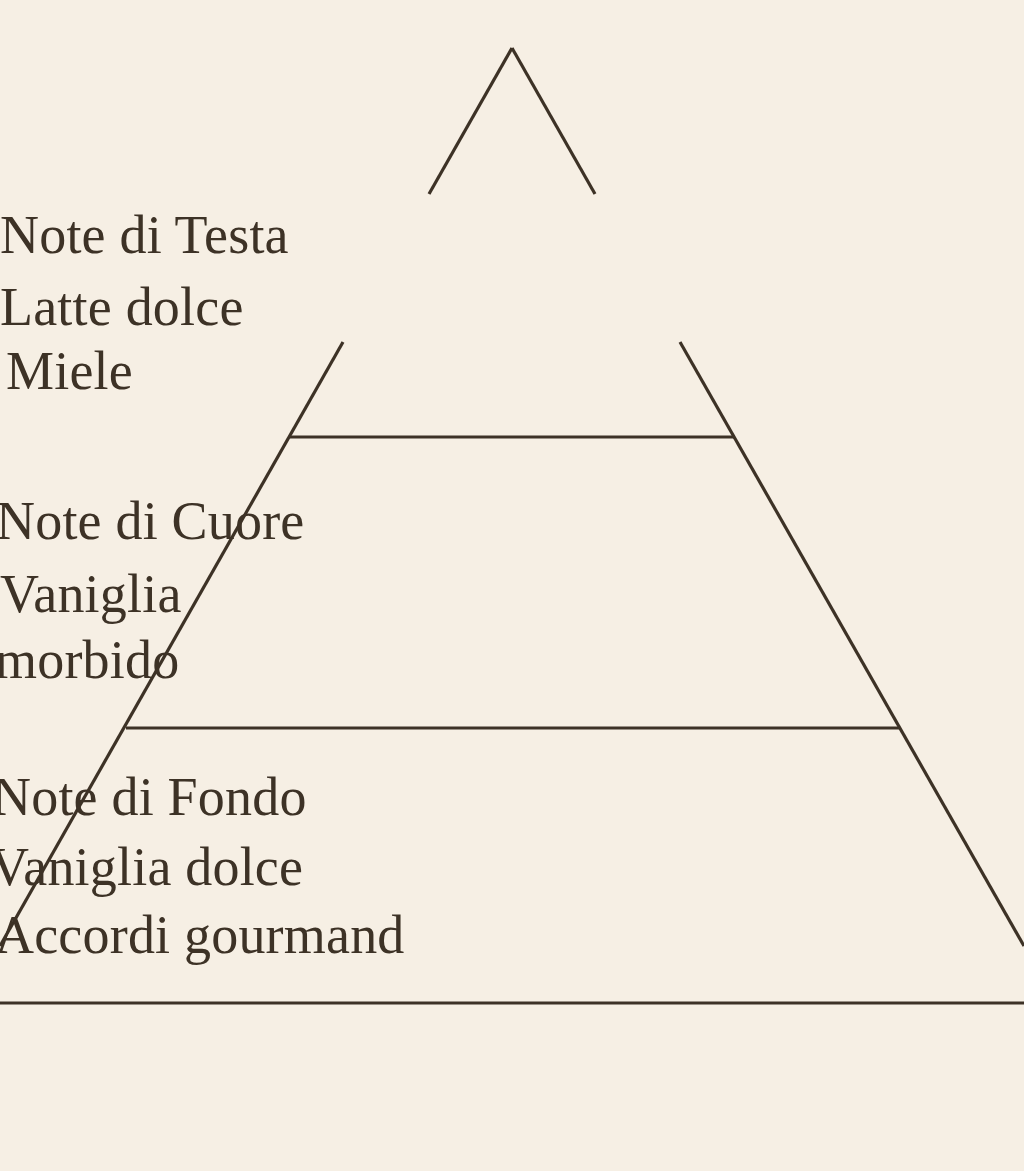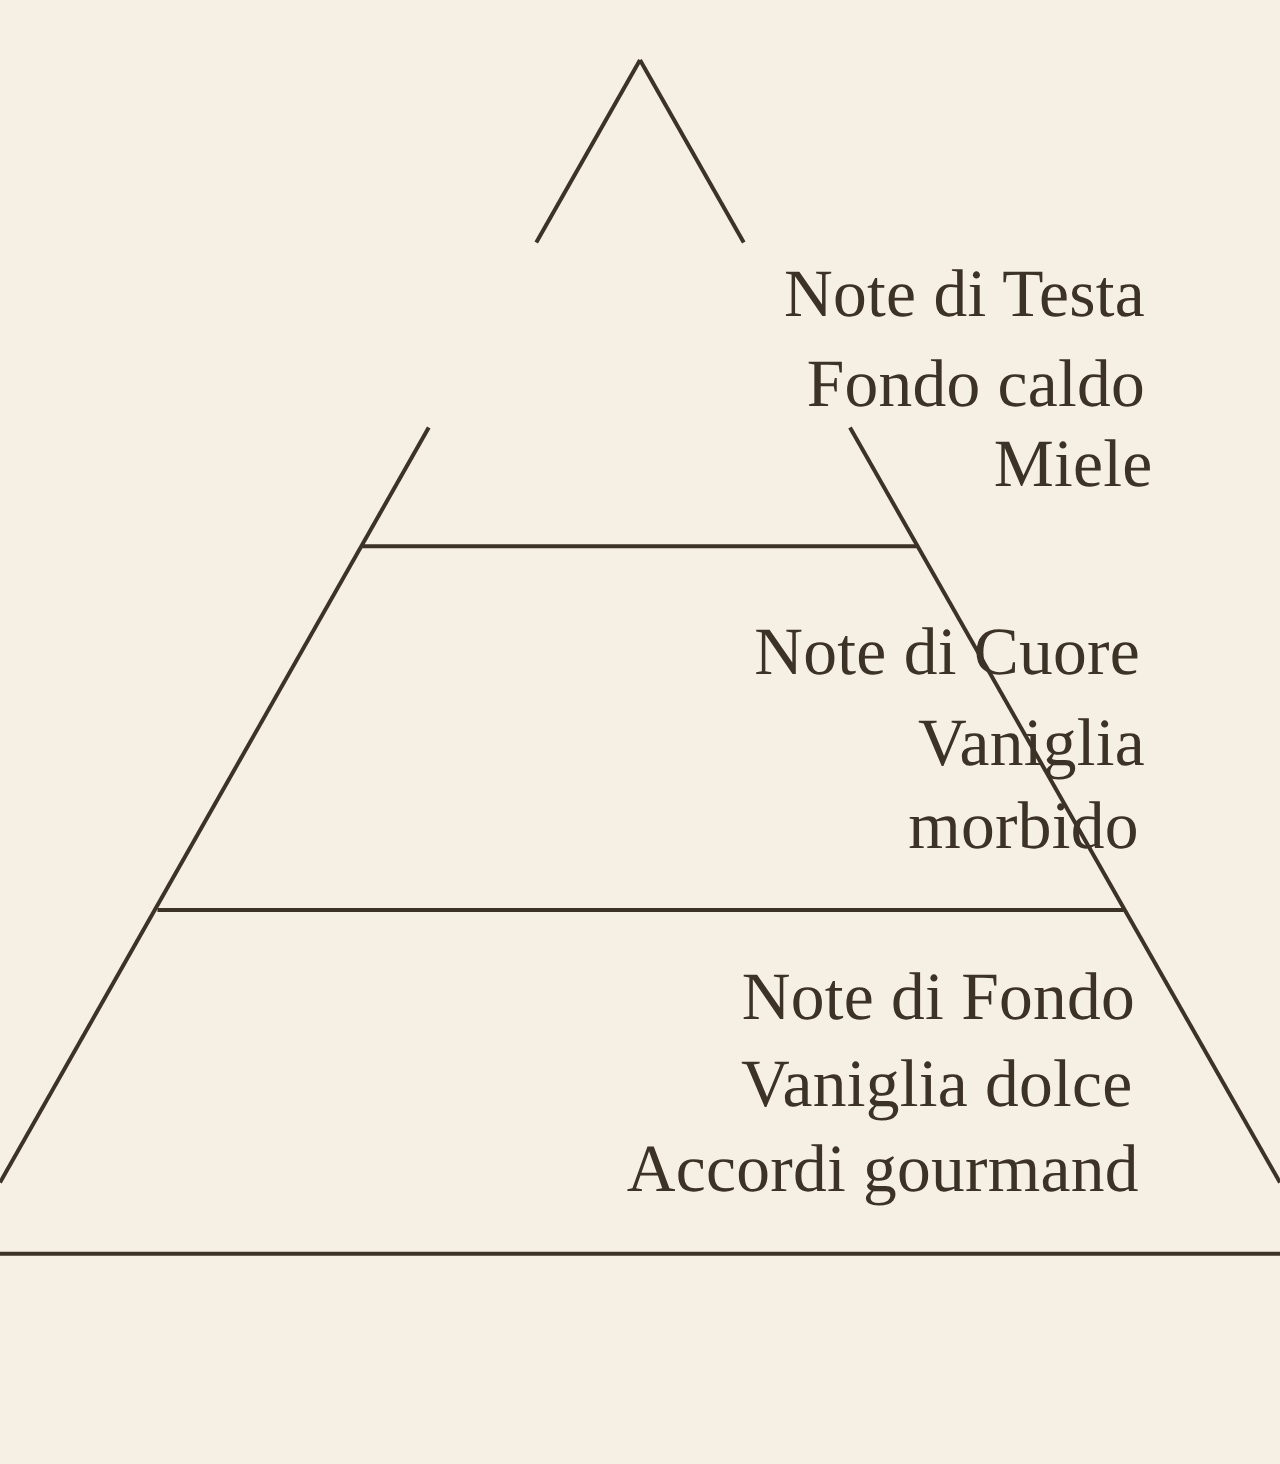--- a/index.html
+++ b/index.html
@@ -12,21 +12,21 @@
     .tier-text {
       position: absolute;
       left: 0; width: 1024px;
       text-align: center;
       font-family: "Liberation Serif", "DejaVu Serif", serif;
       color: #3d3226;
       font-size: 54px;
       line-height: 1;
       letter-spacing: 0.2px;
     }
-    .line { display: block; position: absolute; left: 0; width: 916px; text-align: right; white-space: nowrap; }
+    .line { display: block; position: absolute; left: 0; width: 916px; text-align: left; white-space: nowrap; }
   </style>
 </head>
 <body>
 
 <svg id="diagram" viewBox="0 0 1024 1171" xmlns="http://www.w3.org/2000/svg">
   <g stroke="#3d3226" stroke-width="3.2" fill="none" stroke-linecap="butt">
 
     <line x1="512" y1="48" x2="429" y2="194"></line>
     <line x1="512" y1="48" x2="595" y2="194"></line>
 
@@ -34,21 +34,21 @@
     <line x1="680" y1="342" x2="1024" y2="946"></line>
 
     <line x1="290" y1="437" x2="735" y2="437"></line>
     <line x1="126" y1="728" x2="899" y2="728"></line>
     <line x1="0" y1="1003" x2="1024" y2="1003"></line>
   </g>
 </svg>
 
 <div>
   <span class="tier-text line" style="top:208px;">Note di Testa</span>
-  <span class="tier-text line" style="top:280px;">Fondo caldo</span>
+  <span class="tier-text line" style="top:280px;">Latte dolce</span>
   <span class="tier-text line" style="top:344px; left:6px;">Miele</span>
 </div>
 
 <div>
   <span class="tier-text line" style="top:494px; left:-4px;">Note di Cuore</span>
   <span class="tier-text line" style="top:567px;">Vaniglia</span>
   <span class="tier-text line" style="top:633px; left:-5px;">morbido</span>
 </div>
 
 <div>

